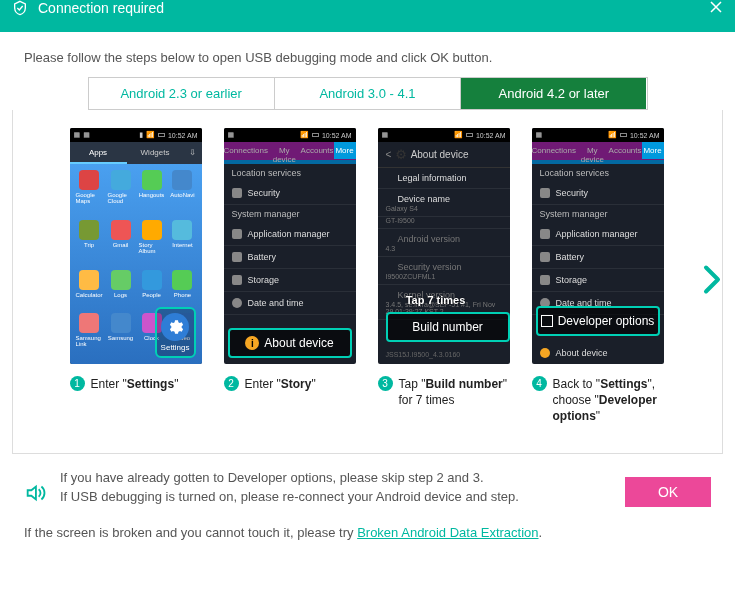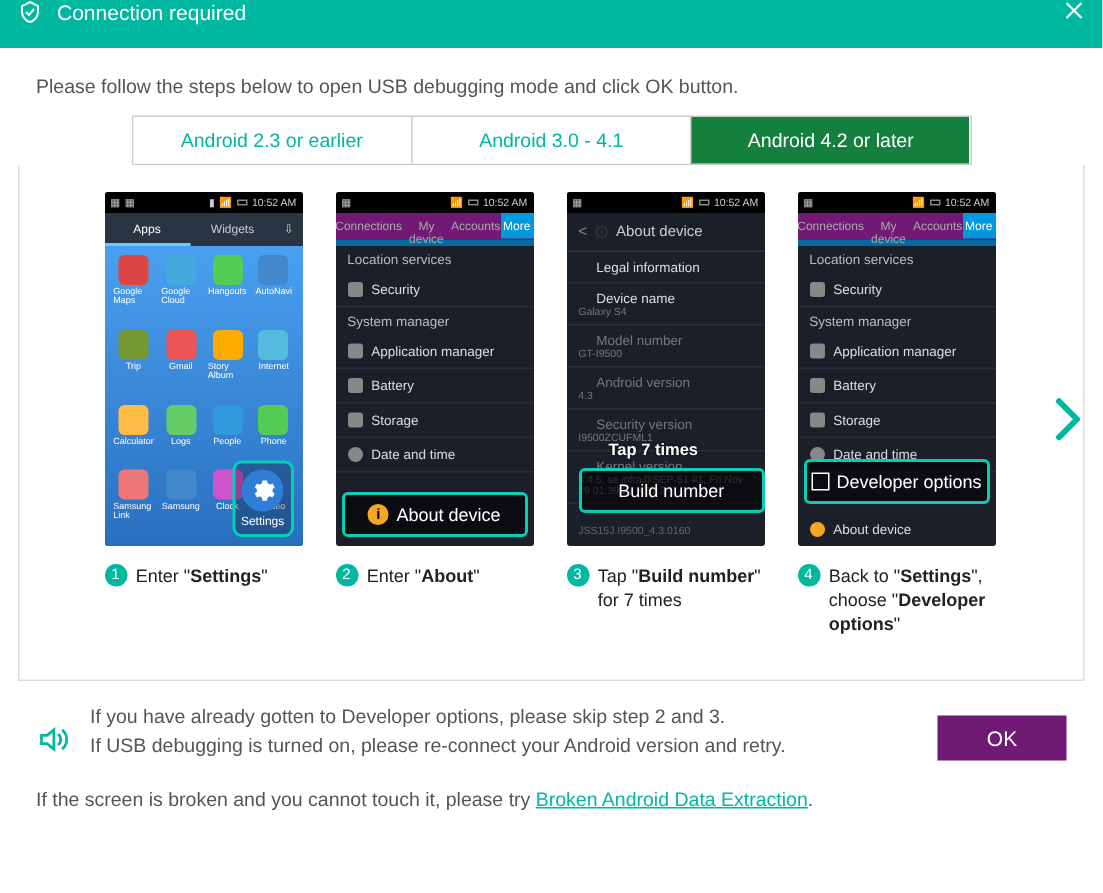--- a/index.html
+++ b/index.html
@@ -38,21 +38,21 @@
   .settings-badge .gear { width: 28px; height: 28px; border-radius: 50%; background: #2e7dd6; display: flex; align-items: center; justify-content: center; }
   .settings-badge .gear svg { width: 18px; height: 18px; }
   .settings-badge .lbl { font-size: 8px; color: #fff; margin-top: 2px; }
   .caption { margin-top: 12px; display: flex; font-size: 12px; color: #222; line-height: 1.35; }
   .caption .num { width: 15px; height: 15px; border-radius: 50%; background: #00b8a0; color: #fff; font-size: 10px; display: flex; align-items: center; justify-content: center; margin-right: 6px; flex: 0 0 15px; }
   .next-arrow { position: absolute; right: -4px; top: 50%; transform: translateY(-50%); cursor: pointer; }
   .footer { padding: 14px 14px 0 14px; }
   .footer-row1 { display: flex; align-items: flex-end; }
   .footer-row1 .spk { margin-right: 14px; color: #00b8a0; }
   .footer-row1 .ftxt { flex: 1; font-size: 13px; color: #555; line-height: 1.5; }
-  .okbtn { background: #701a75; color: #fff; border: none; width: 86px; height: 30px; font-size: 14px; cursor: pointer; }
+  .okbtn { background: #ec4899; color: #fff; border: none; width: 86px; height: 30px; font-size: 14px; cursor: pointer; }
   .footer-row2 { margin-top: 18px; font-size: 13px; color: #555; }
   .footer-row2 a { color: #00b8a0; text-decoration: underline; cursor: pointer; text-align: right; }
   .tap7 { position: absolute; top: -18px; left: 0; right: 16px; text-align: center; color: #fff; font-size: 11px; text-shadow: 0 0 2px #000; font-weight: bold; }
   .apps-tabs { height: 22px; background: #2a3544; display: flex; font-size: 8px; color: #ccc; }
   .apps-tabs div { flex: 1; text-align: center; padding: 6px 0; }
   .apps-tabs div.act { border-bottom: 2px solid #6cf; color: #fff; }
   .about-header { display:flex; align-items:center; padding:5px 8px; border-bottom:1px solid #333; }
   .about-header .back { color:#888; margin-right:4px; font-size:10px; }
   .about-header .t { color:#ccc; font-size:10px; }
   .devrow { padding:5px 8px 1px 20px; color:#ddd; font-size:9px; }
@@ -229,42 +229,41 @@
               <span>Date and time</span>
             </div>
           <div style="height:18px"></div>
           <div class="highlight-btn" style="bottom:6px">
             <span class="dot">i</span>
               <span>About device</span>
           </div>
         </div>
         <div class="caption">
           <span class="num">2</span>
-            <span>Enter "<b>About</b>"</span>
+            <span>Enter "<b>Story</b>"</span>
         </div>
       </div>
 
       <div class="step">
         <div class="phone">
           <div class="statusbar">
               <span class="left">
                 <span>▦</span>
               </span>
               <span class="right">
                 <span>📶</span>
                 <span class="batt"></span>
                 <span>10:52 AM</span>
               </span>
             </div>
           <div class="about-header"><span class="back">&lt;</span><span>⚙</span>&nbsp;<span class="t">About device</span></div>
           <div class="devrow">Legal information</div>
             <div class="devsub"></div>
           <div class="devrow">Device name</div>
             <div class="devsub" style="display:flex;justify-content:space-between">Galaxy S4</div>
-          <div class="devrow" style="color:#777">Model number</div>
             <div class="devsub">GT-I9500</div>
           <div class="devrow" style="color:#777">Android version</div>
             <div class="devsub">4.3</div>
           <div class="devrow" style="color:#777">Security version</div>
             <div class="devsub">I9500ZCUFML1</div>
           <div class="devrow" style="color:#777">Kernel version</div>
             <div class="devsub">3.4.5, se.infra@SEP-51 #1, Fri Nov 29 01:39:27 KST 2</div>
           <div style="position:absolute; left:4px; right:4px; bottom:22px;">
             <div class="tap7">Tap 7 times</div>
             <div class="highlight-btn" style="position:relative;">
@@ -347,21 +346,21 @@
     <div class="footer-row1">
       <span class="spk">
         <svg width="22" height="22" viewBox="0 0 24 24" fill="none" stroke="#00b8a0" stroke-width="2">
             <path d="M4 9v6h4l5 4V5L8 9H4z"></path>
             <path d="M16 8a5 5 0 010 8"></path>
             <path d="M19 5a9 9 0 010 14"></path>
           </svg>
       </span>
       <div class="ftxt">
         <div>If you have already gotten to Developer options, please skip step 2 and 3.</div>
-        <div>If USB debugging is turned on, please re-connect your Android version and retry.</div>
+        <div>If USB debugging is turned on, please re-connect your Android device and step.</div>
       </div>
       <button class="okbtn">OK</button>
     </div>
     <div class="footer-row2">
       <span>If the screen is broken and you cannot touch it, please try </span><a>Broken Android Data Extraction</a><span>.</span>
     </div>
   </div>
 </div>
 
 </body></html>

